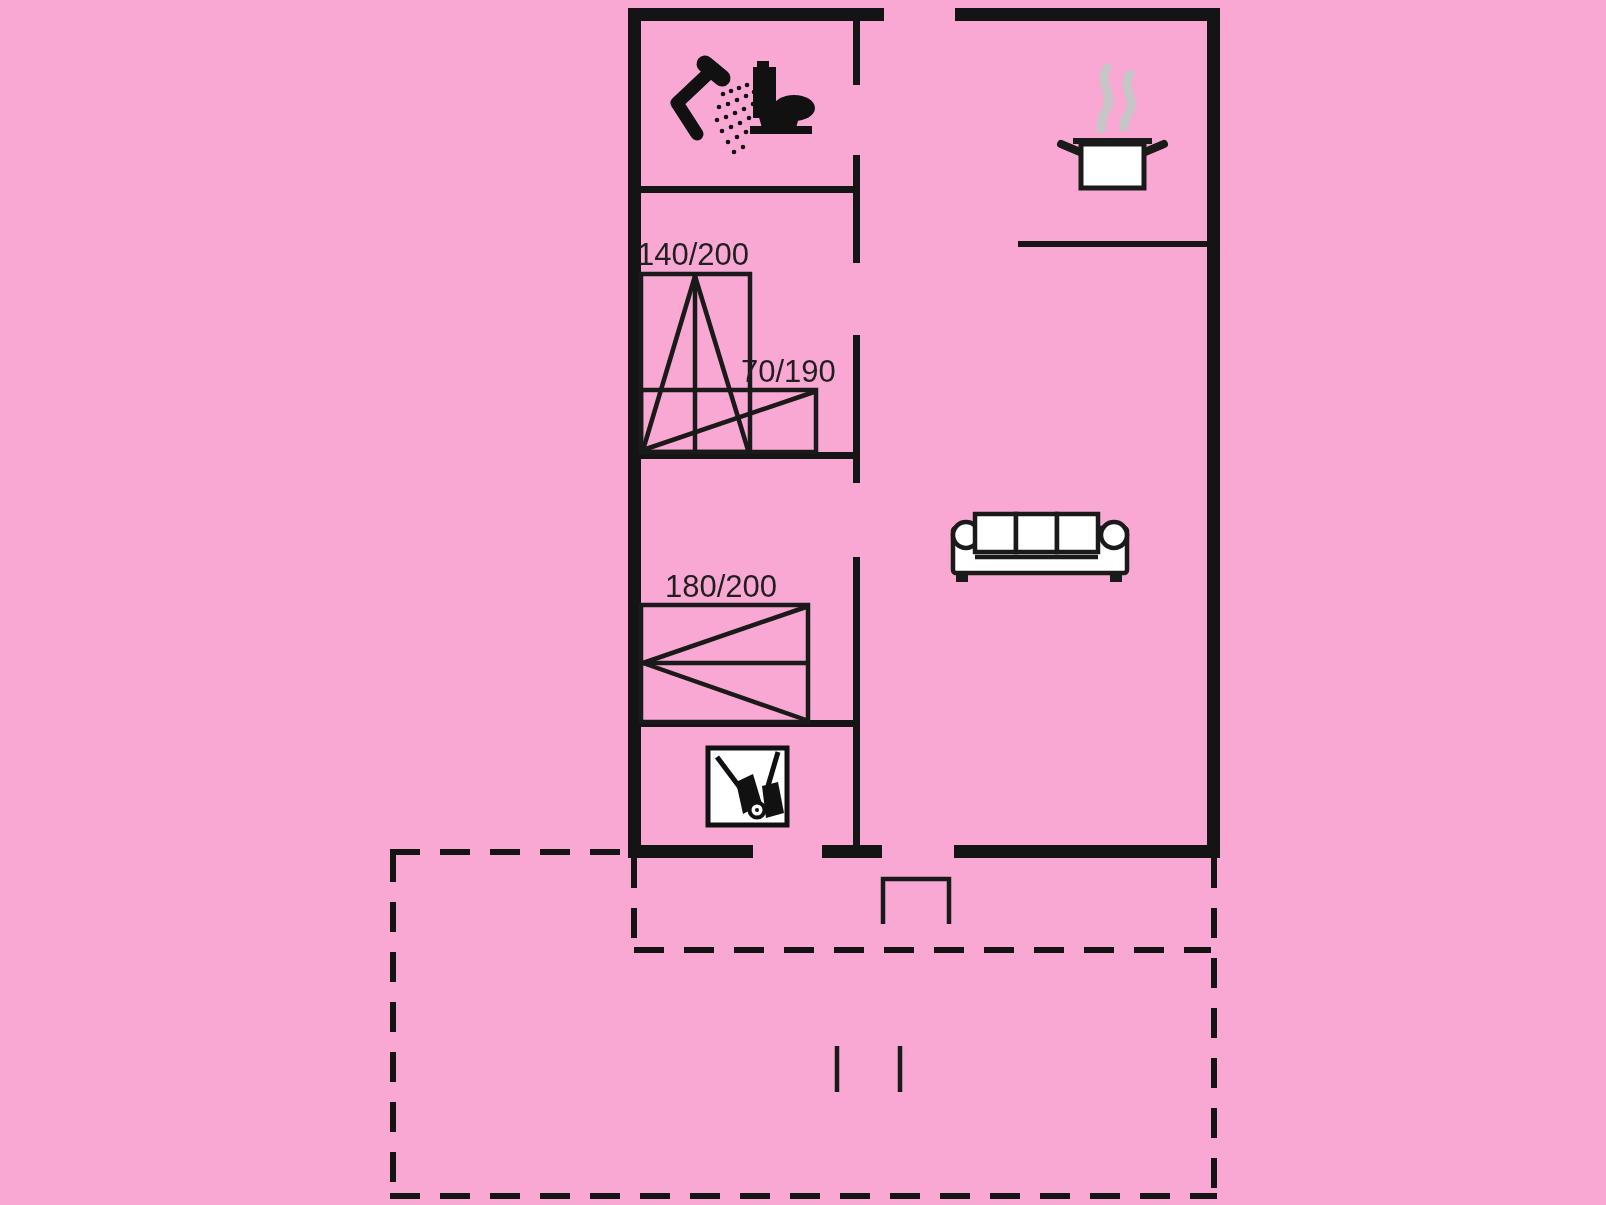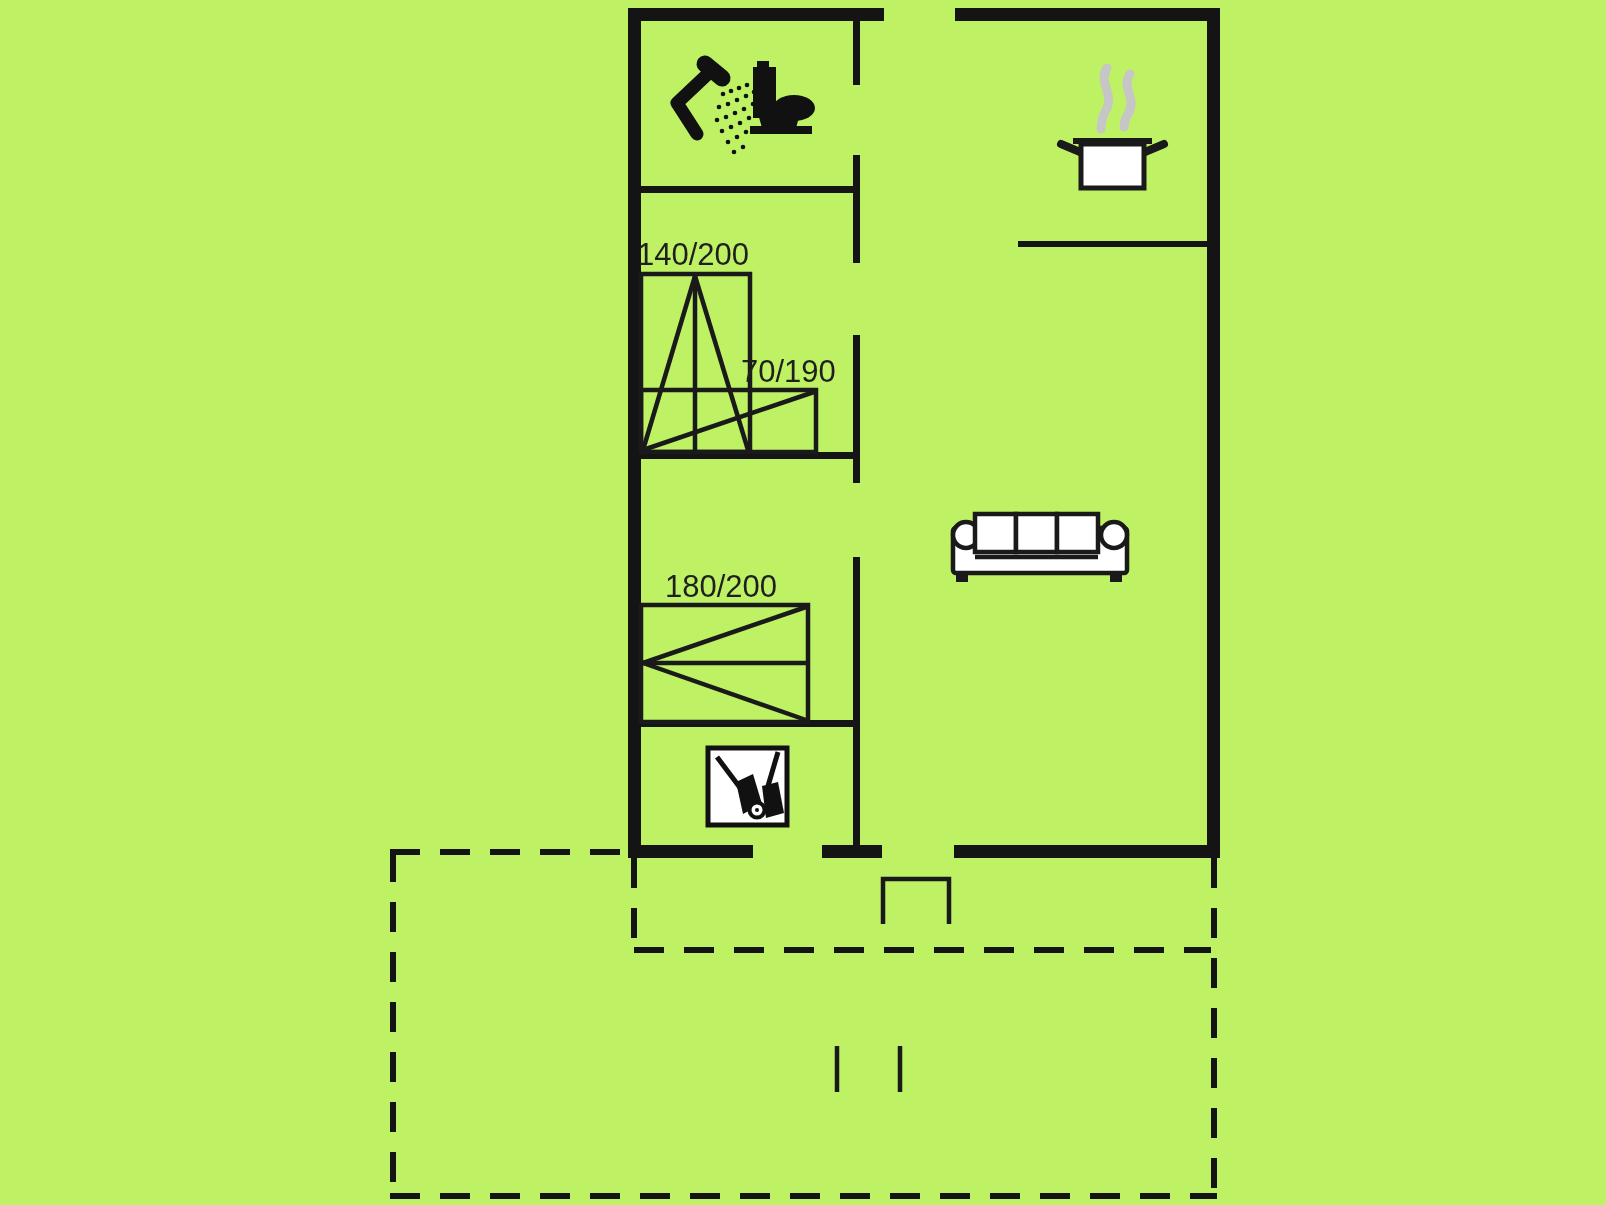--- a/index.html
+++ b/index.html
@@ -1,20 +1,20 @@
 <!DOCTYPE html>
 <html><head>
 <meta charset="utf-8">
 <style>
   html, body { margin: 0; padding: 0; background: #ffffff; }
   #canvas {
     position: relative;
     width: 1606px;
     height: 1205px;
-    background: #bef264;
+    background: #f9a8d4;
     overflow: hidden;
     font-family: "Liberation Sans", sans-serif;
   }
   svg { position: absolute; left: 0; top: 0; }
   .wall       { fill: #141414; }
   .thinwall   { fill: #151515; }
   .ln         { stroke: #1a1a1a; stroke-width: 4.5; fill: none; }
   .lnw        { stroke: #1a1a1a; stroke-width: 4.5; fill: #ffffff; }
   .dash       { stroke: #141414; stroke-width: 6; fill: none; stroke-dasharray: 30 20; }
   .icon-fill  { fill: #111111; }

